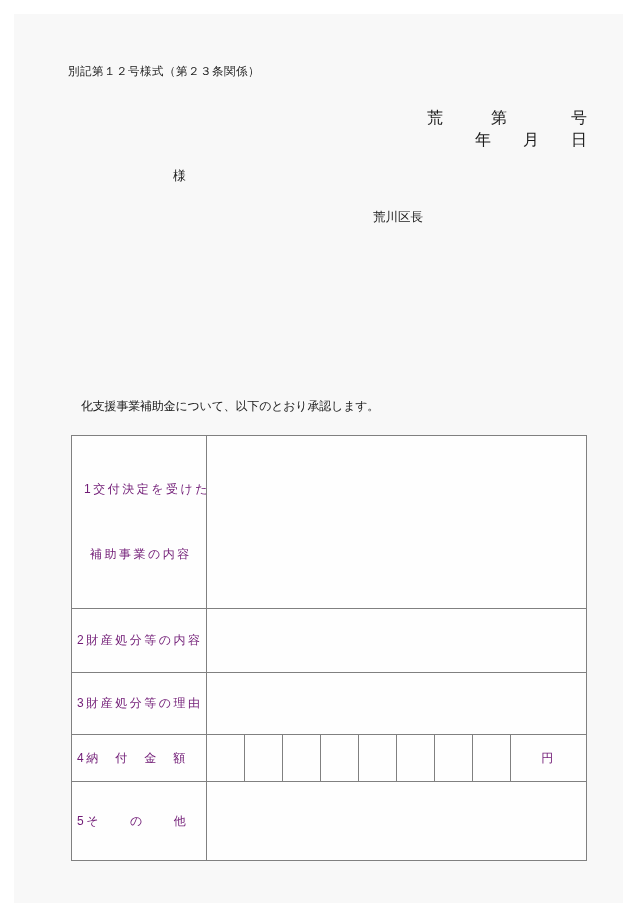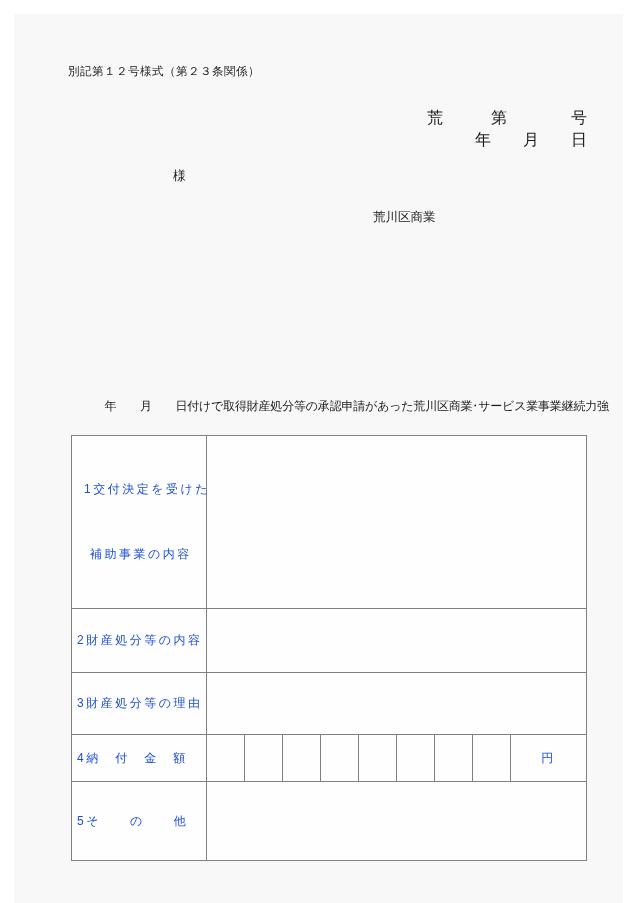--- a/index.html
+++ b/index.html
@@ -55,21 +55,21 @@
     width: 515px;
     border-collapse: collapse;
     table-layout: fixed;
   }
   .form-table td {
     border: 1px solid #808080;
     background: #fefefe;
     vertical-align: middle;
     font-size: 12px;
     letter-spacing: 2.5px;
-    color: #1d4ed8;
+    color: #701a75;
   }
   .label-cell { padding-left: 5px; white-space: pre; }
   .label-cell .line2 { padding-left: 13px; }
   .label-cell div { line-height: 23px; }
   .unit-cell {
     text-align: center;
     font-size: 14px;
     letter-spacing: 0;
   }
 </style>
@@ -79,26 +79,25 @@
 <div class="page">
 
   <div class="abs form-ref">別記第１２号様式（第２３条関係）</div>
 
   <div class="abs right-block doc-number">荒　　　第　　　　号</div>
 
   <div class="abs right-block date-line">年　　月　　日</div>
 
   <div class="abs recipient">様</div>
 
-  <div class="abs sender">荒川区商業</div>
+  <div class="abs sender">荒川区長</div>
 
 
 
   <div class="abs body-text">
-    <div>　　年　　月　　日付けで取得財産処分等の承認申請があった荒川区商業･サービス業事業継続力強</div>
     <div>化支援事業補助金について、以下のとおり承認します。</div>
     <div>　なお、取得財産の処分等の承認に伴う区への納付金額は、以下のとおりです。</div>
   </div>
 
   <table class="form-table">
     <colgroup>
       <col style="width:135px">
       <col style="width:38px">
         <col style="width:38px">
         <col style="width:38px">

